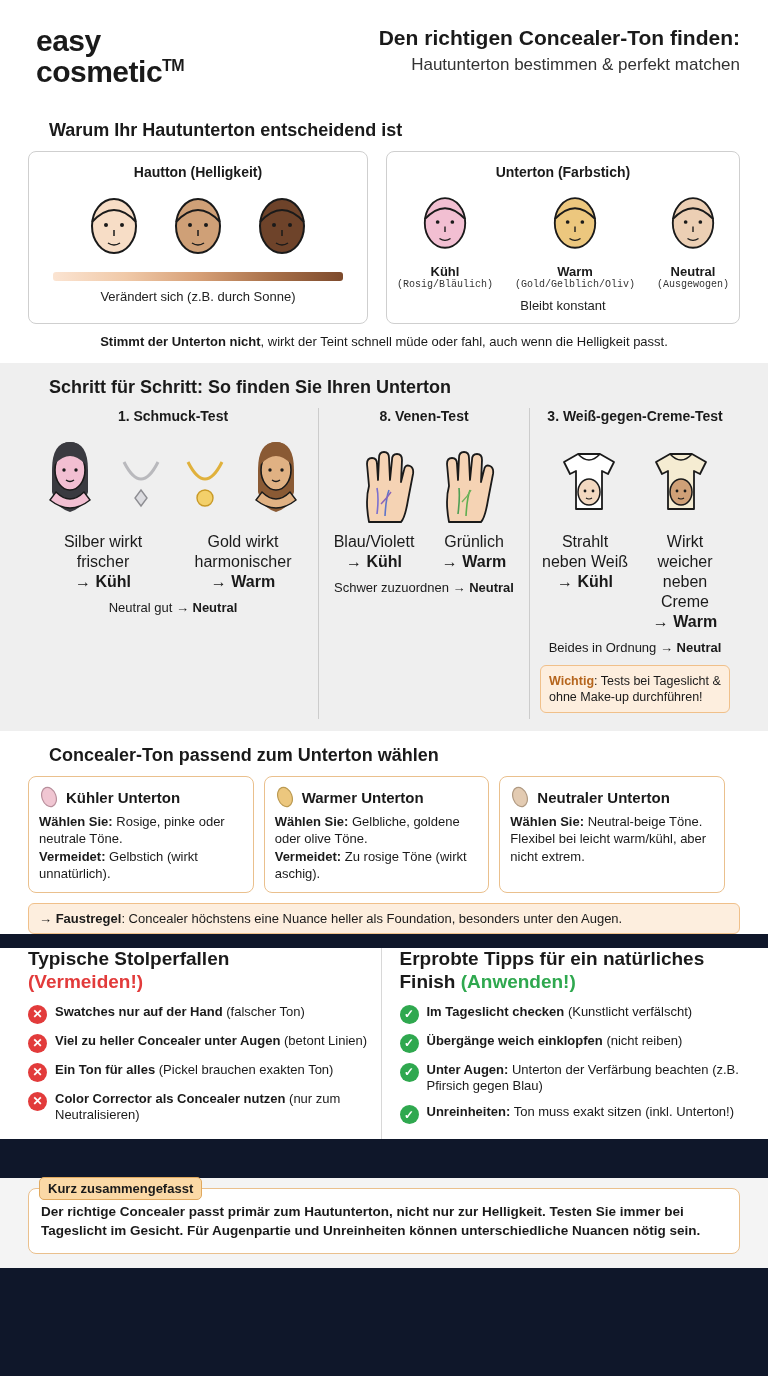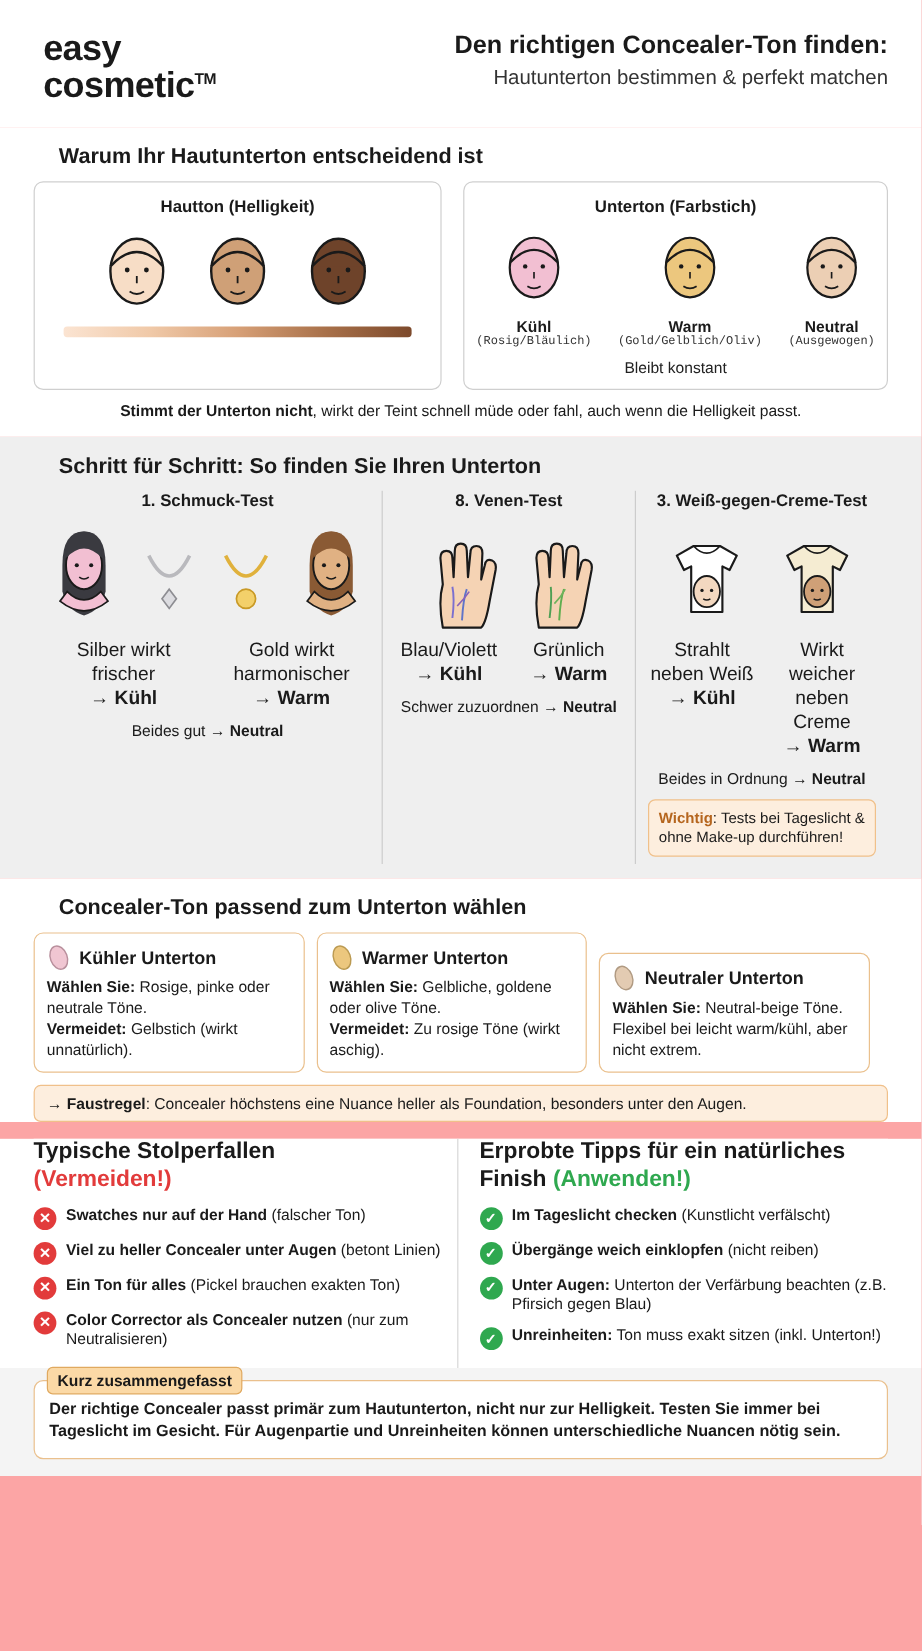--- a/index.html
+++ b/index.html
@@ -4,38 +4,38 @@
 <style>
   * { box-sizing: border-box; margin: 0; padding: 0; }
   body {
     width: 768px;
     height: 1376px;
     font-family: "Liberation Sans", sans-serif;
     background: #f4f4f4;
     color: #1a1a1a;
     overflow: hidden;
   }
-  .page { width: 768px; height: 1376px; position: relative; background: #fca5a5; }
+  .page { width: 768px; height: 1376px; position: relative; background: #0f172a; }
 
   
   .header {
     background: #ffffff;
     padding: 24px 28px 18px 36px;
     display: flex;
     align-items: flex-start;
     justify-content: space-between;
   }
   .brand {
     font-size: 30px;
     font-weight: bold;
     line-height: 1.03;
     letter-spacing: -0.5px;
     padding-top: 2px;
   }
-  .brand sup { font-size: 13px; vertical-align: super; font-weight: bold; }
+  .brand sup { font-size: 16px; vertical-align: super; font-weight: bold; }
   .header-titles { text-align: right; padding-top: 2px; }
   .header-title { font-size: 21px; font-weight: bold; line-height: 1.18; }
   .header-sub { font-size: 17px; color: #333; line-height: 1.2; margin-top: 4px; }
 
   
   .section { padding: 0 28px; }
   .sec-white { background: #ffffff; }
   .sec-grey { background: #efefef; }
   .sec-title {
     font-size: 18px; font-weight: bold;
@@ -86,21 +86,21 @@
     background: #fdeede;
     border: 1px solid #f0c08a;
     border-radius: 6px;
     padding: 7px 8px;
     font-size: 12.5px;
     line-height: 1.3;
   }
   .warnbox b { color: #b5651d; }
 
   
-  .tone-row { display: flex; gap: 0; align-items: flex-end; }
+  .tone-row { display: flex; gap: 0; }
   .tone-card {
     flex: 1;
     border: 1px solid #eac08d;
     border-radius: 8px;
     background: #fff;
     padding: 9px 10px 10px 10px;
     margin-right: 10px;
   }
   .tone-card:last-child { margin-right: 15px; }
   .tone-head { display: flex; align-items: center; gap: 7px; font-size: 15px; font-weight: bold; margin-bottom: 5px; }
@@ -129,21 +129,21 @@
   .tip-text b { font-weight: bold; }
   .badge {
     width: 19px; height: 19px; border-radius: 50%;
     flex: 0 0 19px; display: flex; align-items: center; justify-content: center;
     color: #fff; font-size: 12px; font-weight: bold; margin-top: 1px;
   }
   .badge.x { background: #e23b3b; }
   .badge.ok { background: #2fa84f; }
 
   
-  .summary-wrap { padding: 10px 28px 14px 28px; background: #f4f4f4; }
+  .summary-wrap { padding: 10px 28px 14px 28px; background: #f4f4f4; margin-top: 39px; }
   .summary {
     border: 1px solid #eac08d; border-radius: 8px; background: #fff;
     padding: 14px 12px 12px 12px; position: relative;
   }
   .summary-tag {
     position: absolute; top: -12px; left: 10px;
     background: #fbd9a6; border: 1px solid #e0a95f; border-radius: 5px;
     font-size: 13px; font-weight: bold; padding: 3px 8px;
   }
   .summary-text { font-size: 13.5px; font-weight: bold; line-height: 1.4; }
@@ -190,20 +190,21 @@
           <svg width="62" height="74" viewBox="0 0 62 74">
             <ellipse cx="31" cy="38" rx="22" ry="27" fill="#6e432a" stroke="#1a1a1a" stroke-width="2"></ellipse>
             <path d="M9 34 Q31 10 53 34" fill="#6e432a" stroke="#1a1a1a" stroke-width="2"></path>
             <circle cx="23" cy="37" r="2" fill="#1a1a1a"></circle>
               <circle cx="39" cy="37" r="2" fill="#1a1a1a"></circle>
             <path d="M31 42 v6" stroke="#1a1a1a" stroke-width="1.5" fill="none"></path>
             <path d="M25 55 q6 4 12 0" stroke="#1a1a1a" stroke-width="1.5" fill="none"></path>
           </svg>
         </div>
         <div class="gradient-bar"></div>
+        <div class="card-foot">Verändert sich (z.B. durch Sonne)</div>
       </div>
 
       <div class="card">
         <div class="card-title">Unterton (Farbstich)</div>
         <div class="faces">
           <div class="face-col">
             <svg width="58" height="68" viewBox="0 0 62 74">
               <ellipse cx="31" cy="38" rx="22" ry="27" fill="#f2bfd2" stroke="#1a1a1a" stroke-width="2"></ellipse>
               <path d="M9 34 Q31 10 53 34" fill="#f2bfd2" stroke="#1a1a1a" stroke-width="2"></path>
               <circle cx="23" cy="37" r="2" fill="#1a1a1a"></circle>
@@ -286,21 +287,21 @@
           <div class="cap">
             <span>Silber wirkt frischer</span><br>
             <b>→ Kühl</b>
           </div>
           <div class="cap">
             <span>Gold wirkt harmonischer</span><br>
             <b>→ Warm</b>
           </div>
         </div>
         <div class="step-foot">
-          <span>Beides gut </span><b>→ Neutral</b>
+          <span>Neutral gut </span><b>→ Neutral</b>
         </div>
       </div>
 
       <div class="step">
         <div class="step-title">8. Venen-Test</div>
         <div class="step-imgs">
           <svg width="66" height="92" viewBox="0 0 66 92">
             <path d="M18 88 q-4-22 0-36 l-2-22 q0-6 5-6 q5 0 5 6 l1 16 l1-22 q0-6 5-6 q5 0 5 6 l1 22 l2-20 q0-6 5-6 q5 0 5 6 l-1 22 l3-12 q1-6 6-4 q4 2 3 8 l-5 26 q-3 18 -7 22z" fill="#f5d3b4" stroke="#1a1a1a" stroke-width="1.8" stroke-linejoin="round"></path>
             <path d="M26 80 q2-16 0-26" stroke="#7a6fd0" stroke-width="1.6" fill="none"></path>
             <path d="M34 82 q1-18 4-26" stroke="#5f74c9" stroke-width="1.6" fill="none"></path>

